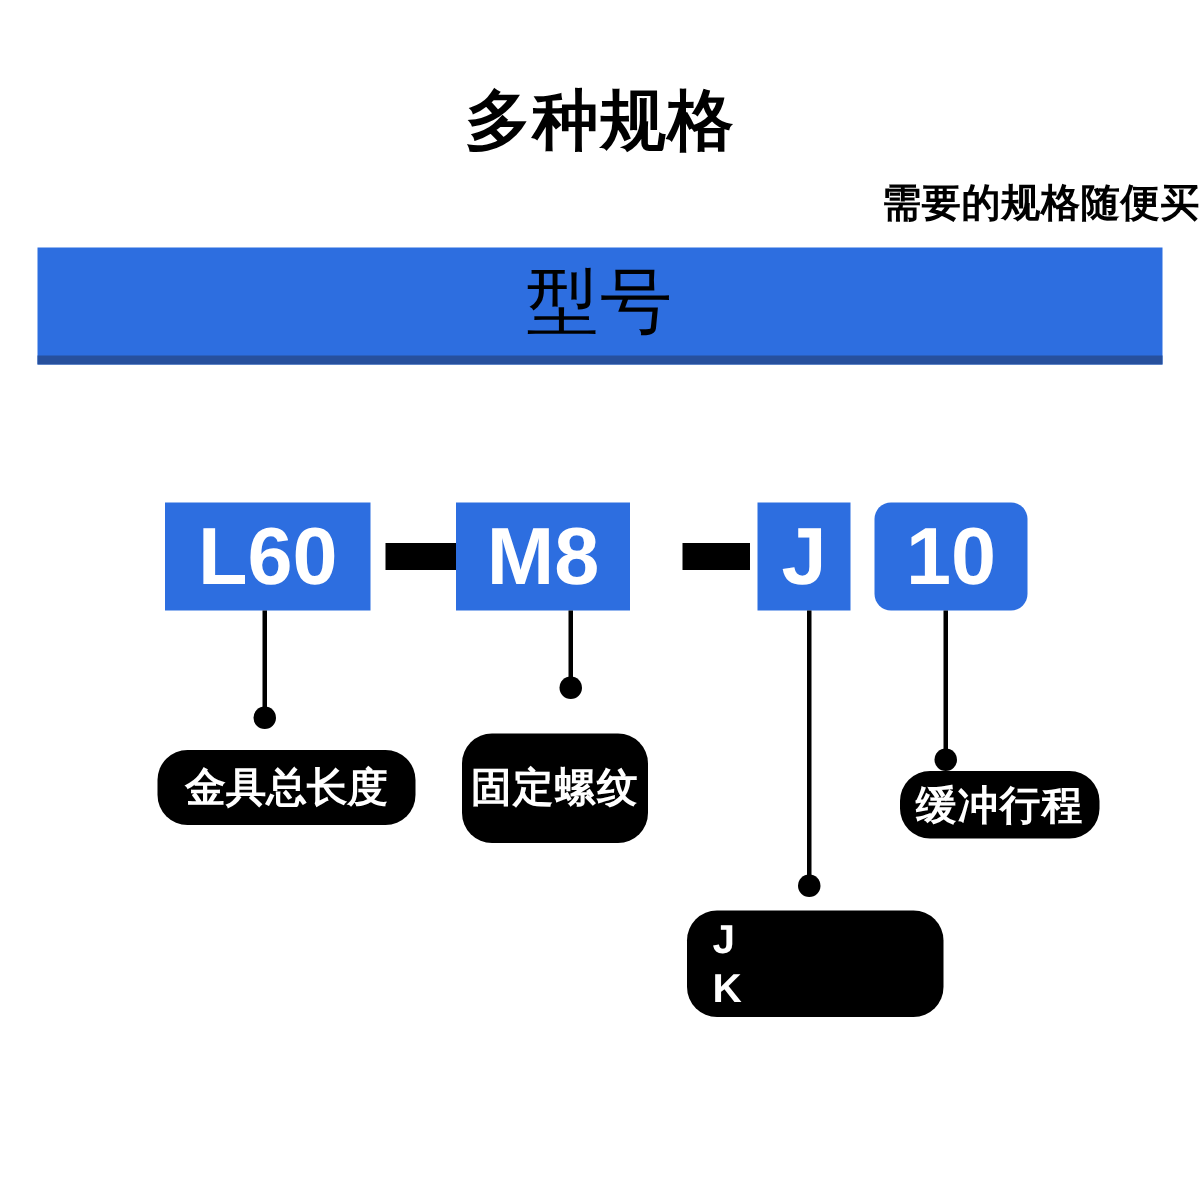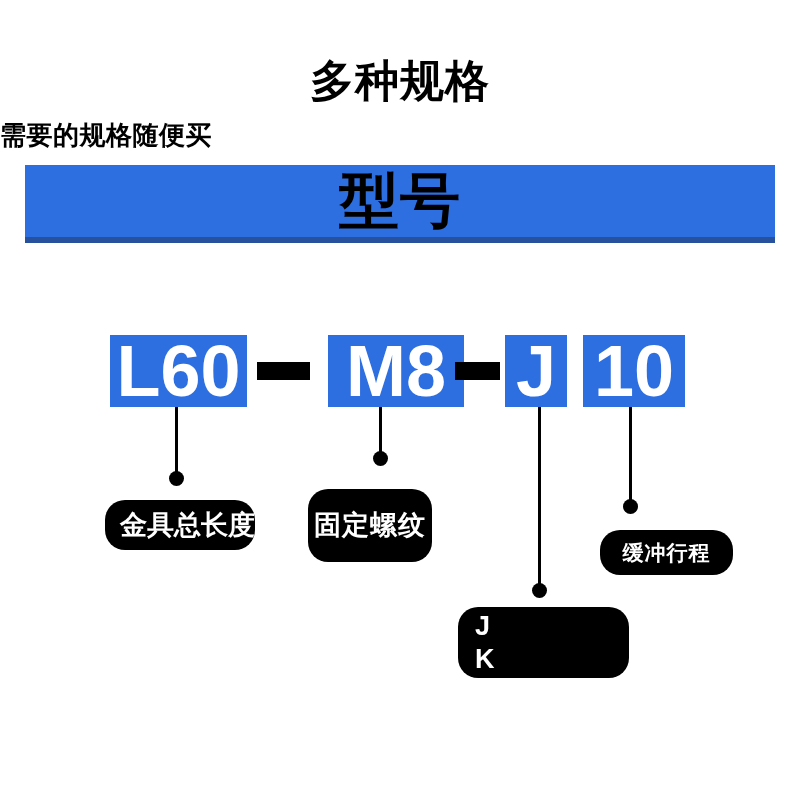--- a/index.html
+++ b/index.html
@@ -10,61 +10,61 @@
   body{font-family:"Liberation Sans","DejaVu Sans",sans-serif;}
   .canvas{
     position:relative;width:800px;height:800px;background:var(--bg,#fff);
     margin:0 auto;overflow:hidden;color:var(--black,#000);
   }
   .page-title{
     position:absolute;top:57px;left:0;width:100%;text-align:center;
     font-size:44px;font-weight:bold;letter-spacing:1px;line-height:1.1;
   }
   .page-subtitle{
-    position:absolute;top:118px;left:0;width:100%;text-align:left;
+    position:absolute;top:118px;left:0;width:100%;text-align:right;
     font-size:26px;font-weight:bold;letter-spacing:0.5px;
   }
   .banner{
     position:absolute;left:25px;top:165px;width:750px;height:78px;
     background:var(--blue,#2d6ee0);border-bottom:6px solid var(--navy,#27509d);
     display:flex;align-items:center;justify-content:center;
   }
-  .banner-title{font-size:60px;font-weight:bold;color:var(--black,#000);letter-spacing:1px;}
+  .banner-title{font-size:48px;font-weight:normal;color:var(--black,#000);letter-spacing:1px;}
   .code-box{
     position:absolute;top:335px;height:72px;background:var(--blue,#2d6ee0);
-    color:var(--white,#fff);font-weight:bold;font-size:72px;
+    color:var(--white,#fff);font-weight:bold;font-size:54px;
     display:flex;align-items:center;justify-content:center;line-height:1;
   }
   .code-length{left:110px;width:137px;}
-  .code-thread{left:328px;width:136px;}
+  .code-thread{left:304px;width:116px;}
   .code-type{left:505px;width:62px;}
-  .code-stroke{left:583px;width:102px;}
+  .code-stroke{left:583px;width:102px;border-radius:11px;}
   .dash{
     position:absolute;top:362px;height:18px;background:var(--black,#000);
   }
   .dash-1{left:257px;width:53px;}
   .dash-2{left:455px;width:45px;}
   .vline{position:absolute;width:3px;background:var(--black,#000);top:407px;}
   .vline-length{left:175px;height:65px;}
   .vline-thread{left:379px;height:45px;}
   .vline-type{left:538px;height:177px;}
   .vline-stroke{left:629px;height:93px;}
   .dot{position:absolute;width:15px;height:15px;border-radius:50%;background:var(--black,#000);}
   .dot-length{left:169px;top:471px;}
   .dot-thread{left:373px;top:451px;}
   .dot-type{left:532px;top:583px;}
   .dot-stroke{left:623px;top:499px;}
   .callout{
     position:absolute;background:var(--black,#000);color:var(--white,#fff);
     border-radius:20px;display:flex;flex-direction:column;
     align-items:center;justify-content:center;font-weight:bold;
   }
-  .callout-length{left:105px;top:500px;width:150px;height:50px;font-size:27px;align-items:flex-end;}
+  .callout-length{left:105px;top:500px;width:172px;height:50px;font-size:27px;}
   .callout-thread{left:308px;top:489px;width:124px;height:73px;font-size:27px;line-height:33px;letter-spacing:1px;}
-  .callout-stroke{left:600px;top:530px;width:133px;height:45px;font-size:21px;letter-spacing:1px;}
+  .callout-stroke{left:600px;top:514px;width:133px;height:45px;font-size:27px;letter-spacing:1px;}
   .callout-type{left:458px;top:607px;width:171px;height:71px;font-size:27px;line-height:33px;align-items:flex-start;padding-left:17px;}
   .callout-row{display:flex;align-items:center;}
   .callout-key{display:inline-block;width:44px;}
 </style>
 </head>
 <body>
 
 <div class="canvas">
 
   <div class="page-title">多种规格</div>

